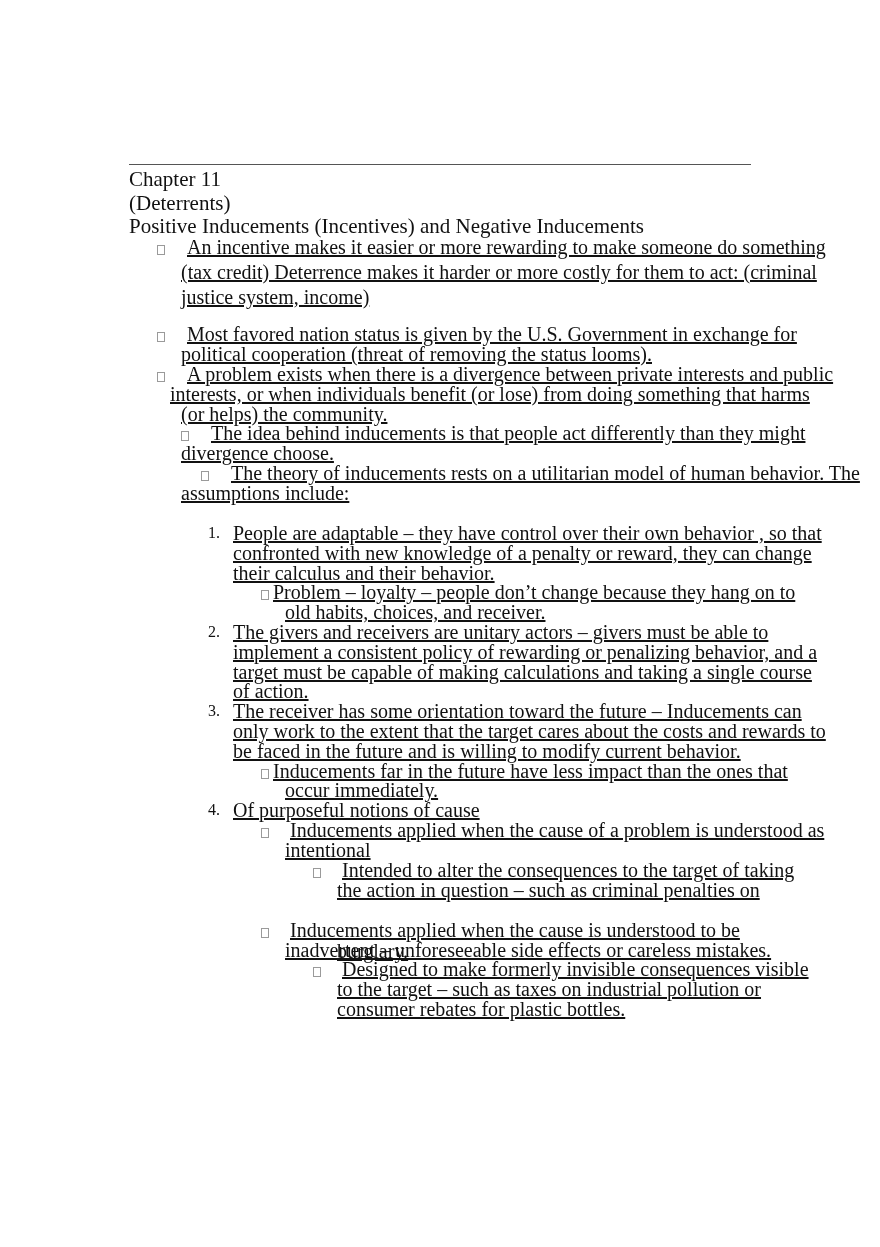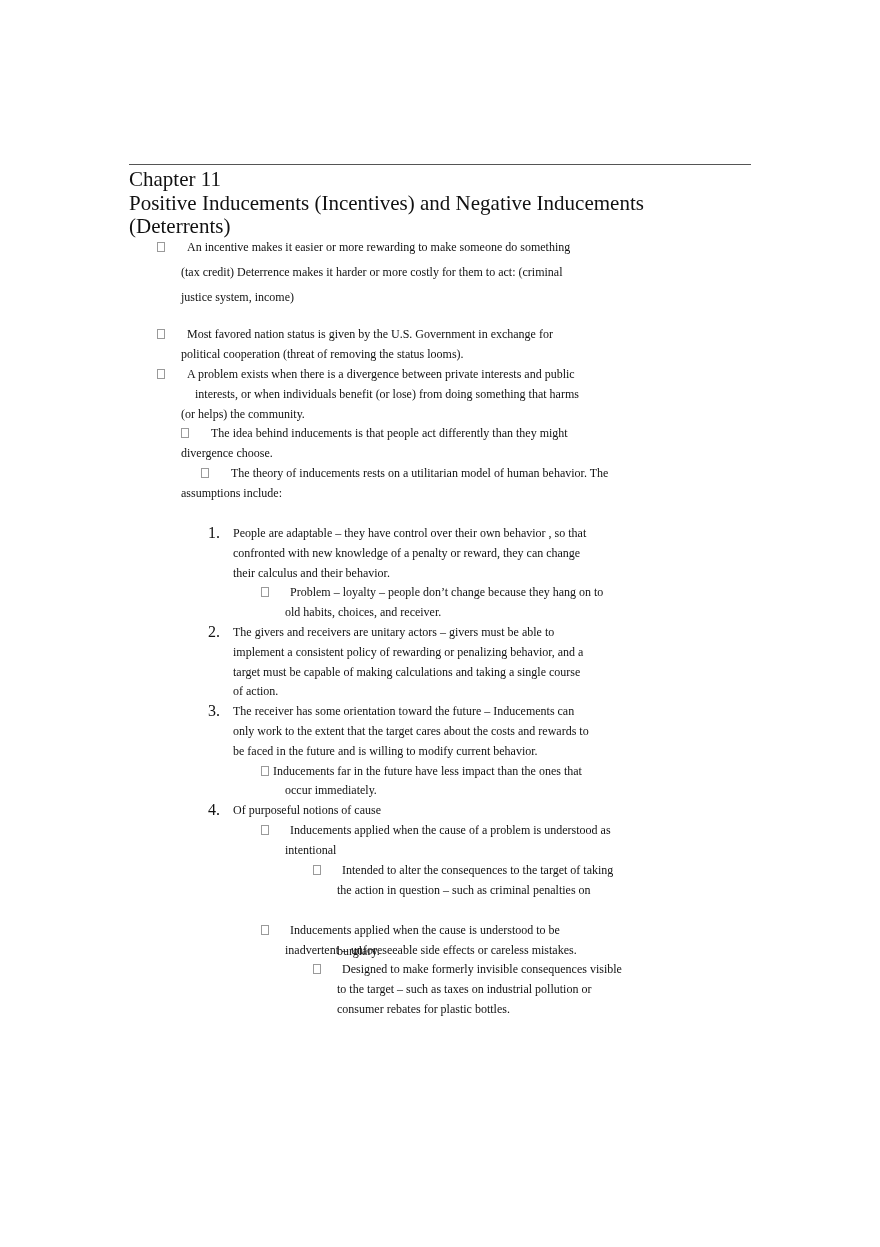--- a/index.html
+++ b/index.html
@@ -9,62 +9,62 @@
     color: #111111;
   }
   .rule {
     position: absolute; left: 129px; top: 164px; width: 622px; height: 0;
     border-top: 1px solid #555555;
   }
   .title-block { position: absolute; left: 129px; top: 168px; width: 640px; }
   .title-line { font-size: 21px; line-height: 23.5px; white-space: nowrap; }
 
   .doc { position: absolute; left: 0; top: 0; width: 880px; }
-  .line { position: absolute; font-size: 12px; white-space: nowrap; line-height: 20px; }
+  .line { position: absolute; font-size: 20px; white-space: nowrap; line-height: 20px; text-decoration: underline; }
   .box {
     display: inline-block; width: 8px; height: 10px;
     border: 1px solid #9a9a9a; vertical-align: -1px; box-sizing: border-box;
   }
   .num { position: absolute; font-size: 16px; line-height: 20px; }
 </style>
 </head>
 <body>
 
 <div class="rule"></div>
 
 <div class="title-block">
   <div class="title-line">Chapter 11</div>
+  <div class="title-line">(Deterrents)</div>
   <div class="title-line">Positive Inducements (Incentives) and Negative Inducements</div>
-  <div class="title-line">(Deterrents)</div>
 </div>
 
 <div class="doc">
 
   <div class="line" style="left:157px; top:237px;"><span class="box"></span><span style="margin-left:22px">An incentive makes it easier or more rewarding to make someone do something</span></div>
   <div class="line" style="left:181px; top:262px;">(tax credit) Deterrence makes it harder or more costly for them to act: (criminal</div>
   <div class="line" style="left:181px; top:287px;">justice system, income)</div>
 
   <div class="line" style="left:157px; top:324px;"><span class="box"></span><span style="margin-left:22px">Most favored nation status is given by the U.S. Government in exchange for</span></div>
   <div class="line" style="left:181px; top:344px;">political cooperation (threat of removing the status looms).</div>
 
   <div class="line" style="left:157px; top:364px;"><span class="box"></span><span style="margin-left:22px">A problem exists when there is a divergence between private interests and public</span></div>
-  <div class="line" style="left:195px; top:384px;">interests, or when individuals benefit (or lose) from doing something that harms</div>
+  <div class="line" style="left:170px; top:384px;">interests, or when individuals benefit (or lose) from doing something that harms</div>
   <div class="line" style="left:181px; top:404px;">(or helps) the community.</div>
 
   <div class="line" style="left:157px; top:423px;margin-left:24px;"><span class="box"></span><span style="margin-left:22px">The idea behind inducements is that people act differently than they might</span></div>
   <div class="line" style="left:181px; top:443px;">divergence choose.</div>
 
   <div class="line" style="left:157px; top:463px;padding-left:44px;"><span class="box"></span><span style="margin-left:22px">The theory of inducements rests on a utilitarian model of human behavior. The</span></div>
   <div class="line" style="left:181px; top:483px;">assumptions include:</div>
 
   <div class="num" style="left:208px; top:523px;">1.</div>
   <div class="line" style="left:233px; top:523px;">People are adaptable – they have control over their own behavior , so that</div>
   <div class="line" style="left:233px; top:543px;">confronted with new knowledge of a penalty or reward, they can change</div>
   <div class="line" style="left:233px; top:563px;">their calculus and their behavior.</div>
-  <div class="line" style="left:261px; top:582px;"><span class="box"></span><span style="margin-left:21px">Problem – loyalty – people don’t change because they hang on to</span></div>
+  <div class="line" style="left:261px; top:582px;"><span class="box"></span><span style="margin-left:4px">Problem – loyalty – people don’t change because they hang on to</span></div>
   <div class="line" style="left:285px; top:602px;">old habits, choices, and receiver.</div>
 
   <div class="num" style="left:208px; top:622px;">2.</div>
   <div class="line" style="left:233px; top:622px;">The givers and receivers are unitary actors – givers must be able to</div>
   <div class="line" style="left:233px; top:642px;">implement a consistent policy of rewarding or penalizing behavior, and a</div>
   <div class="line" style="left:233px; top:662px;">target must be capable of making calculations and taking a single course</div>
   <div class="line" style="left:233px; top:681px;">of action.</div>
 
   <div class="num" style="left:208px; top:701px;">3.</div>
   <div class="line" style="left:233px; top:701px;">The receiver has some orientation toward the future – Inducements can</div>

